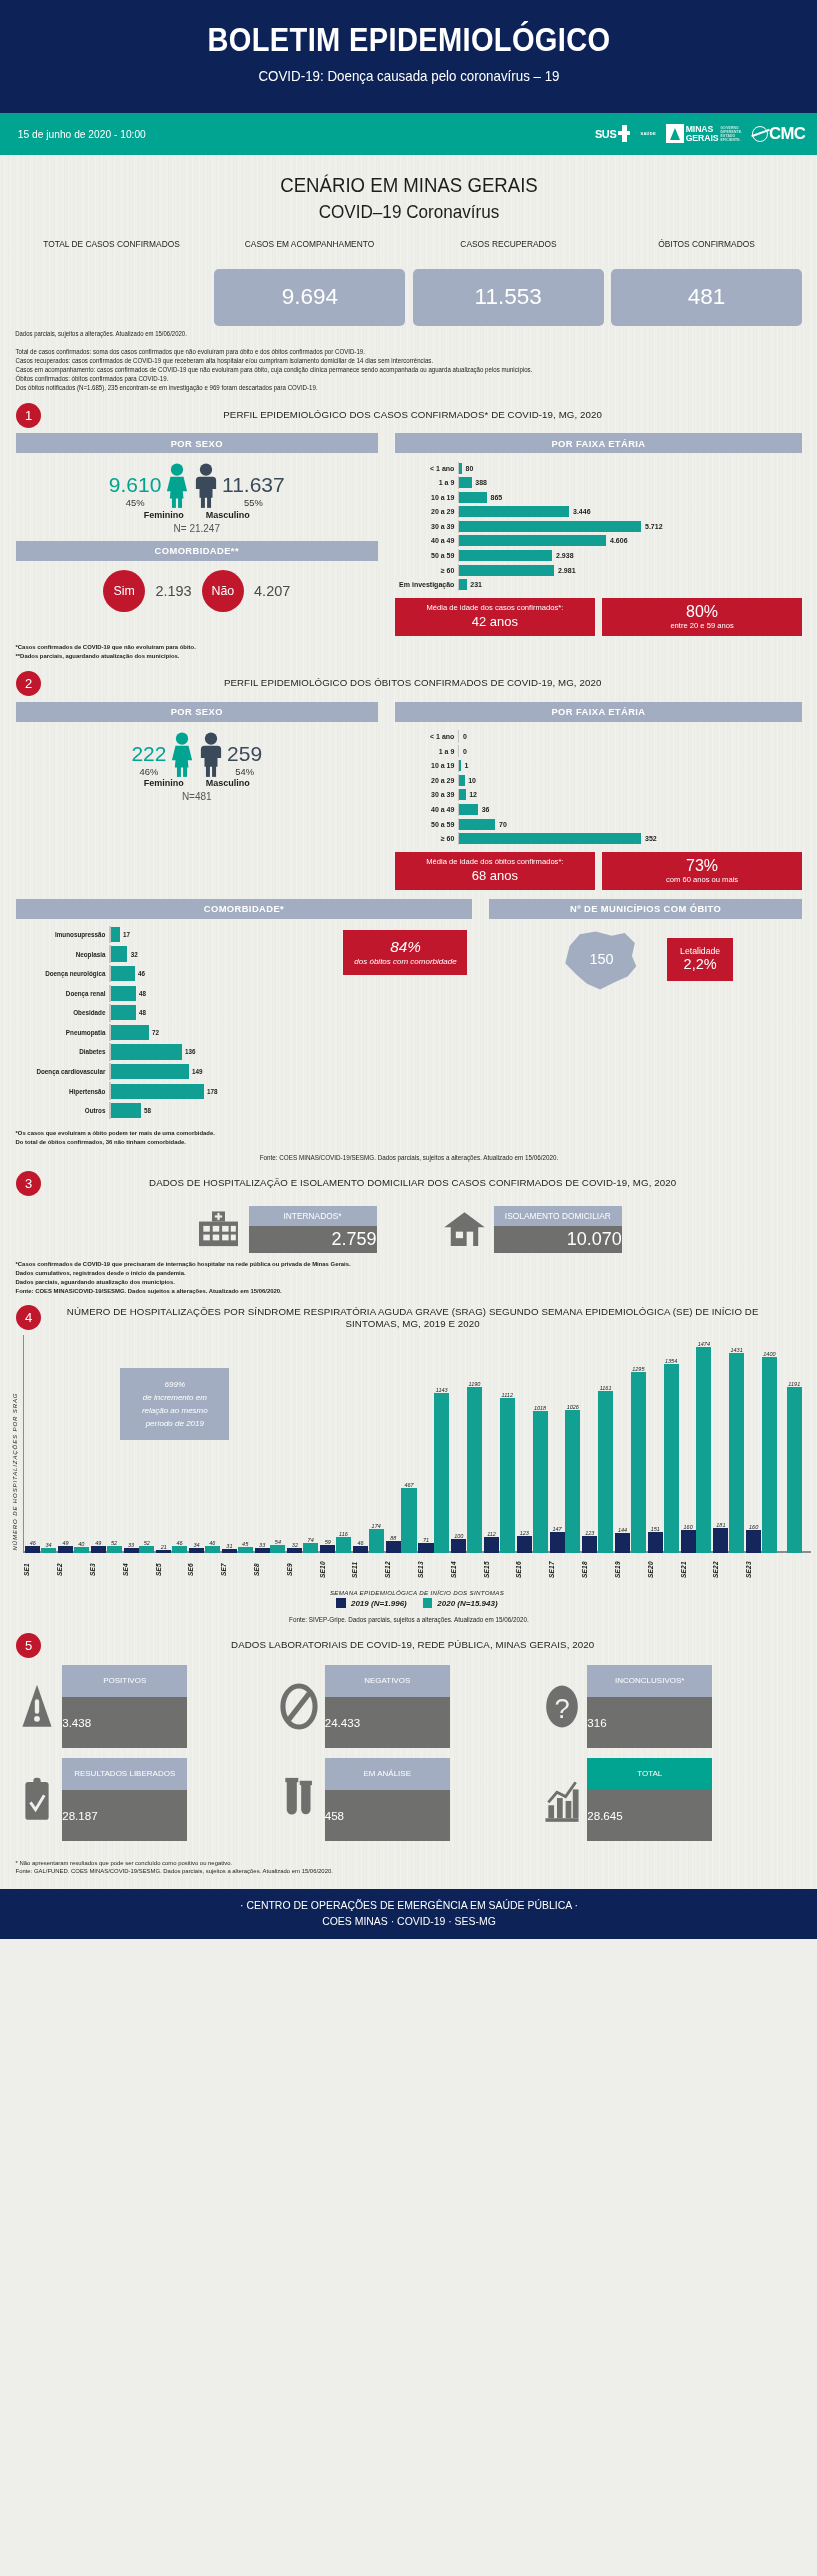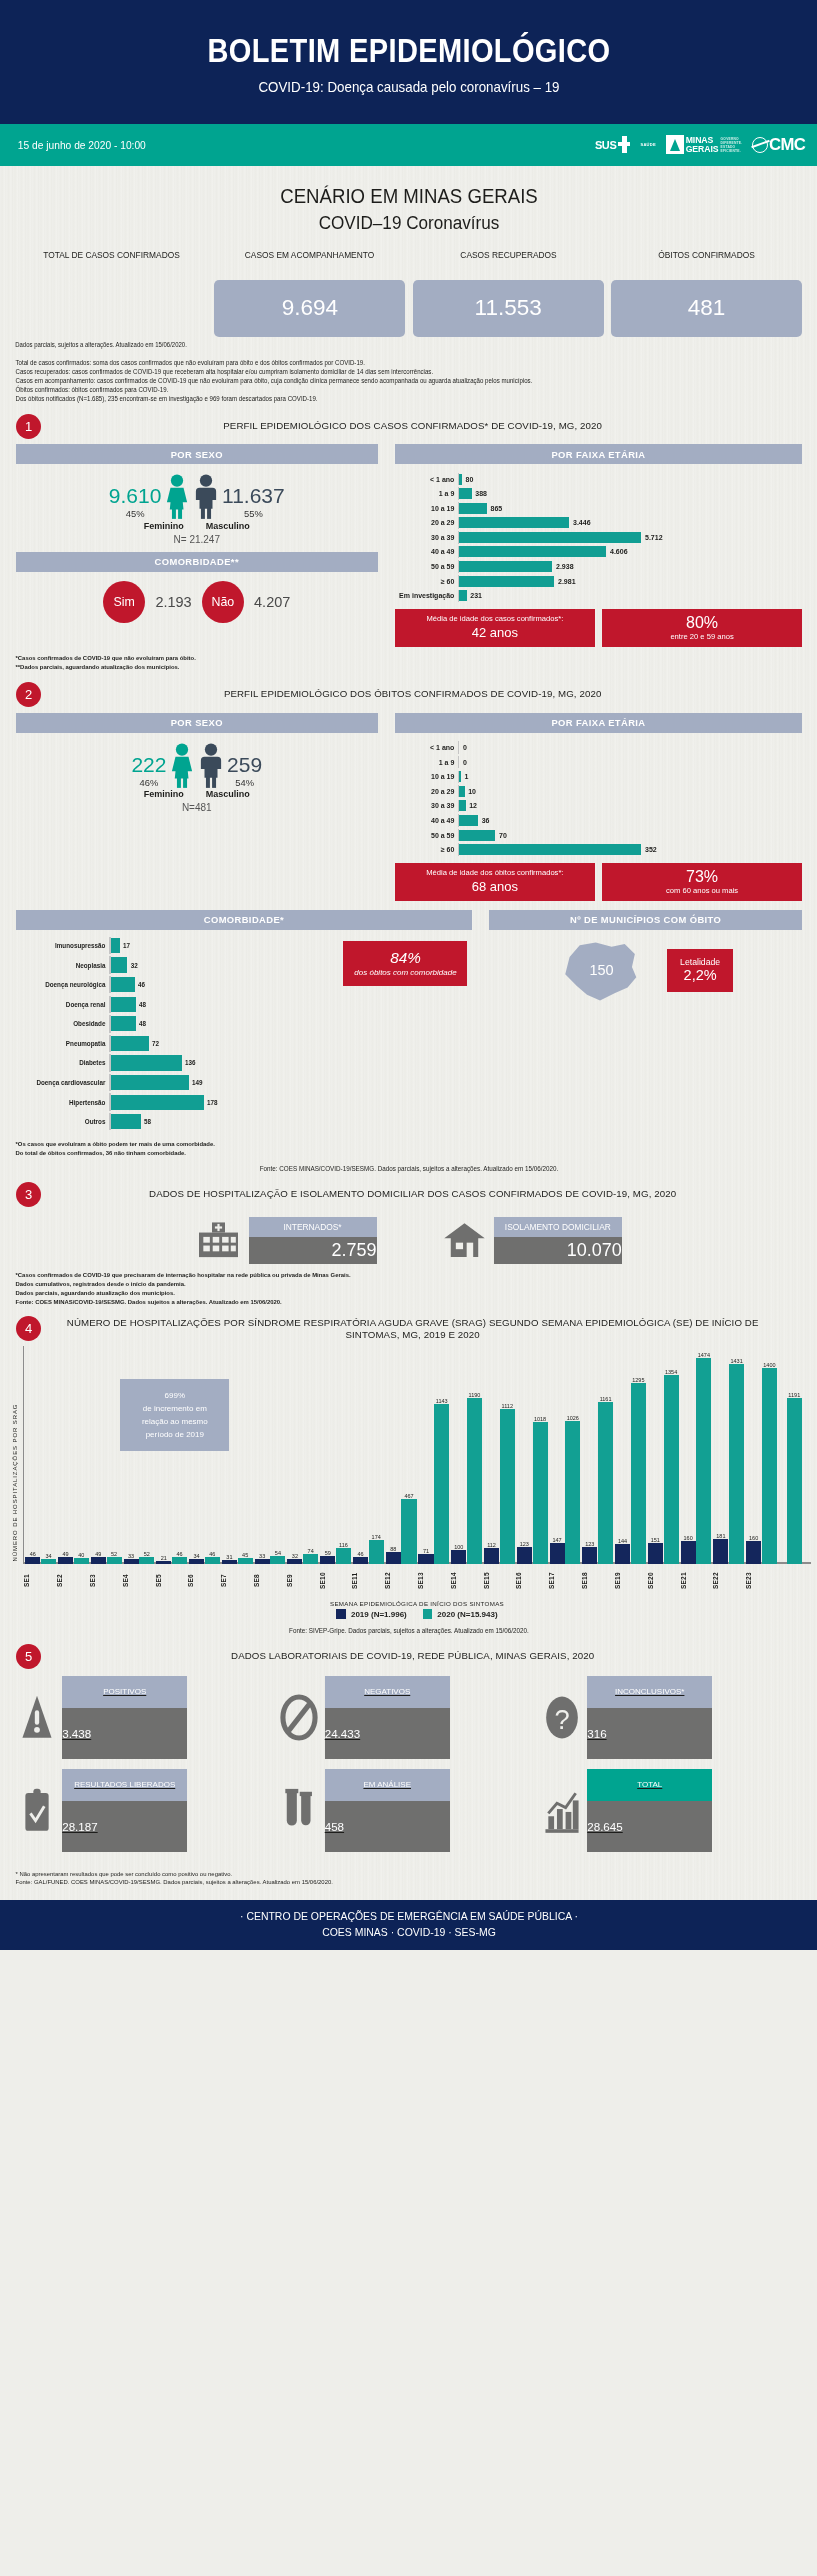--- a/index.html
+++ b/index.html
@@ -7,21 +7,21 @@
     width:818px; margin:0 auto;
     font-family:"Liberation Sans", sans-serif;
     background:#eeeeea;
     color:#1d1d1b;
   }
   #page { width:818px; position:relative; background:
       repeating-linear-gradient(90deg, #efefeb 0px, #ecece7 2.2px, #f1f1ed 4.4px, #eaeae5 6.5px);
   }
 
   
-  .hdr { background:#0d2357; padding:32px 0 16px; text-align:center; }
+  .hdr { background:#0d2357; padding:21px 0 16px; text-align:center; }
   .hdr h1 {
     font-size:33px; font-weight:bold; color:#fff; letter-spacing:0.4px;
     transform:scaleX(.88); font-family:"Liberation Sans", sans-serif;
   }
   .hdr h2 { font-size:14.5px; color:#fff; font-weight:normal; margin-top:8.7px; transform:scaleX(.92);}
   .hdr-spacer{height:13px;}
 
   .greenbar {
     background:#00a490; height:42px; display:flex; align-items:center;
     padding:0 13px; position:relative;
@@ -138,38 +138,38 @@
 
   
   .hosp{display:flex;justify-content:center;gap:65px;padding:10.2px 0 0;align-items:flex-start;}
   .hosp-item{display:flex;align-items:center;gap:7.3px;}
   .hosp-icon{width:45px;height:39px;}
   .hosp-card{width:128px;}
   .hosp-card .h{background:#a3adc2;color:#fff;text-align:center;font-size:8.4px;padding:5.1px 0;}
   .hosp-card .v{background:#6f6f6e;color:#fff;text-align:right;font-size:18px;padding:3px 0;}
 
   
-  .srag-wrap{padding:4.4px 7.3px 0 7.3px;position:relative;}
+  .srag-wrap{padding:4.4px 7.3px 0 7.3px;position:relative;font-style:italic;}
   .srag-inner{display:flex;}
   .ylab{writing-mode:vertical-rl;transform:rotate(180deg);font-size:6px;letter-spacing:0.9px;text-align:center;padding:0 2.9px;width:16px;display:flex;align-items:center;justify-content:center;font-weight:normal;}
   .plot{flex:1;position:relative;height:218px;border-left:1.5px solid #8c8c8c;border-bottom:2.2px solid #8c8c8c;}
   .cols{display:flex;align-items:flex-end;height:218px;}
   .colgrp{flex:1;display:flex;align-items:flex-end;justify-content:center;gap:0.7px;position:relative;height:100%;}
   .b19{width:46%;background:#14265c;position:relative;}
   .b20{width:46%;background:#12a093;position:relative;}
   .lab19,.lab20{position:absolute;bottom:100%;left:50%;transform:translateX(-50%);font-size:5.5px;white-space:nowrap;font-weight:normal;}
   .xlabels{display:flex;margin-top:1.5px;}
   .xlabels div{flex:1;text-align:center;font-size:6.5px;writing-mode:vertical-rl;transform:rotate(180deg);height:32px;font-weight:bold;letter-spacing:0.2px;}
   .xtitle{text-align:center;font-size:6.2px;letter-spacing:0.3px;margin-top:2.2px;}
   .legend{display:flex;justify-content:center;gap:16px;margin-top:2.9px;font-size:8px;font-weight:bold;}
   .legend span.sw{display:inline-block;width:9.4px;height:9.4px;vertical-align:-1.5px;margin-right:2.9px;}
   .incbox{position:absolute;left:96px;top:33px;width:109px;background:#a3adc2;color:#fff;text-align:center;padding:10.2px 5.8px;font-size:8px;line-height:13px;}
 
   
-  .labgrid{padding:7.3px 17.4px 0;text-decoration:underline;}
+  .labgrid{padding:7.3px 17.4px 0;}
   .labrow{display:flex;justify-content:space-between;gap:4.4px;margin-bottom:10.2px;}
   .labcell{display:flex;align-items:center;gap:5.8px;flex:1;}
   .labicon{width:39px;height:51px;flex:0 0 39px;display:flex;align-items:center;justify-content:center;}
   .labcard{flex:1;max-width:125px;}
   .labcard .h{background:#a3adc2;color:#fff;text-align:center;font-size:8px;padding:5.8px 0;min-height:32px;display:flex;align-items:center;justify-content:center;line-height:10.2px;}
   .labcard .h.teal{background:#00a490;}
   .labcard .v{background:#6f6f6e;color:#fff;text-align:left;font-size:11.6px;padding:19px 0;}
 
   
   .footer{background:#0d2357;color:#fff;text-align:center;padding:10.2px 0 11.6px;margin-top:13px;}

